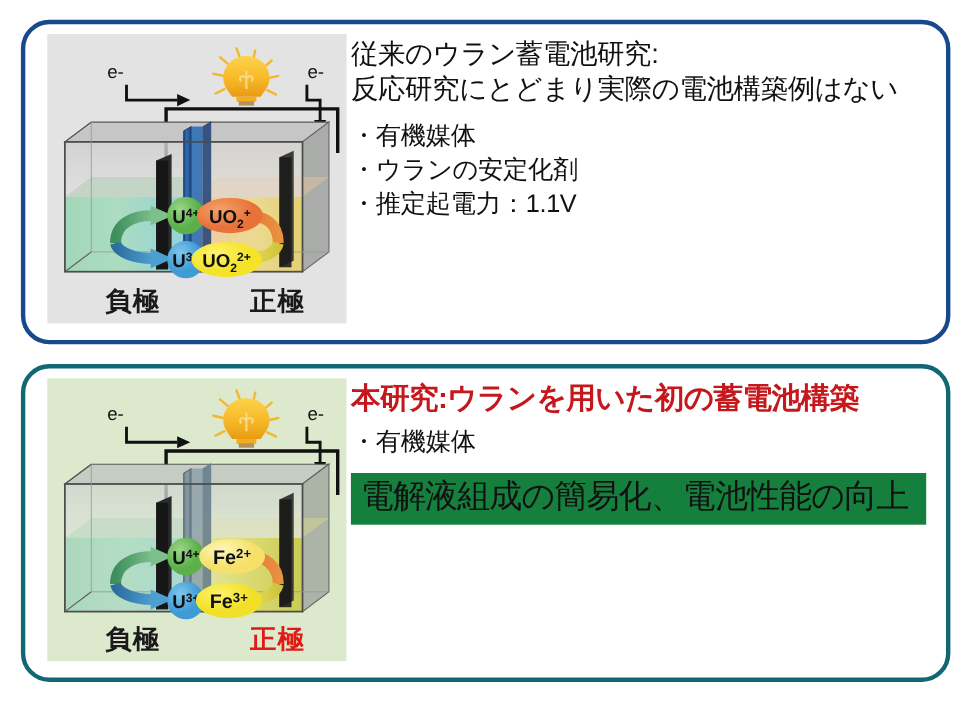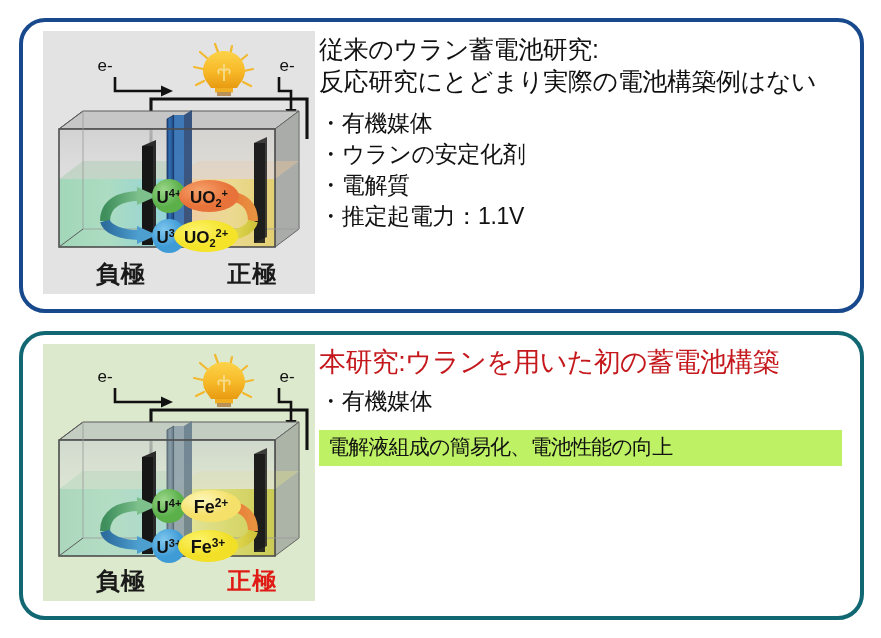--- a/index.html
+++ b/index.html
@@ -68,39 +68,39 @@
     min-width:0;
   }
   .headline{
     font-size:25px;line-height:1.27;
     color:#111111;font-weight:500;
     white-space:pre-line;
     letter-spacing:-0.4px;
   }
   .headline-red{
     font-size:27px;line-height:1.18;
-    color:#c4181d;font-weight:400;
+    color:#c4181d;font-weight:700;
     letter-spacing:-0.6px;
     white-space:nowrap;
   }
   .bullets{margin-top:10px;}
   .bullets.tight{margin-top:7px;}
   .bullet{
     font-size:23px;line-height:1.36;
     color:#111111;white-space:nowrap;
     letter-spacing:-0.3px;
   }
   .bullet.b-red{color:#c4181d;font-weight:700;font-size:22.5px;letter-spacing:-0.9px;}
   .bullet.bold-k{font-weight:700;}
   .red-inline{color:#c4181d;font-weight:700;}
   .conclusion{
     margin-top:13px;
-    background:#bef264;
+    background:#15803d;
     padding:4px 9px 6px 9px;
-    font-size:21px;
+    font-size:30px;
     line-height:1.22;
     color:#111111;
     font-weight:500;
     white-space:nowrap;
     letter-spacing:-0.8px;
   }
 </style>
 </head>
 <body>
 
@@ -265,21 +265,20 @@
       <span class="cathode">正極</span>
     </div>
   </div>
 
   <div class="textcol">
     <div class="headline">従来のウラン蓄電池研究:
 反応研究にとどまり実際の電池構築例はない</div>
     <div class="bullets">
       <div class="bullet">・有機媒体</div>
       <div class="bullet">・ウランの安定化剤</div>
-      <div class="bullet">・電解質</div>
       <div class="bullet">・推定起電力：1.1V</div>
     </div>
   </div>
 </div>
 
 <div class="panel" id="panel-present">
 
   <div class="figure" id="figure-present">
     <div class="stage">
       <svg class="ecell-svg" width="272" height="257" viewBox="0 0 272 257">

